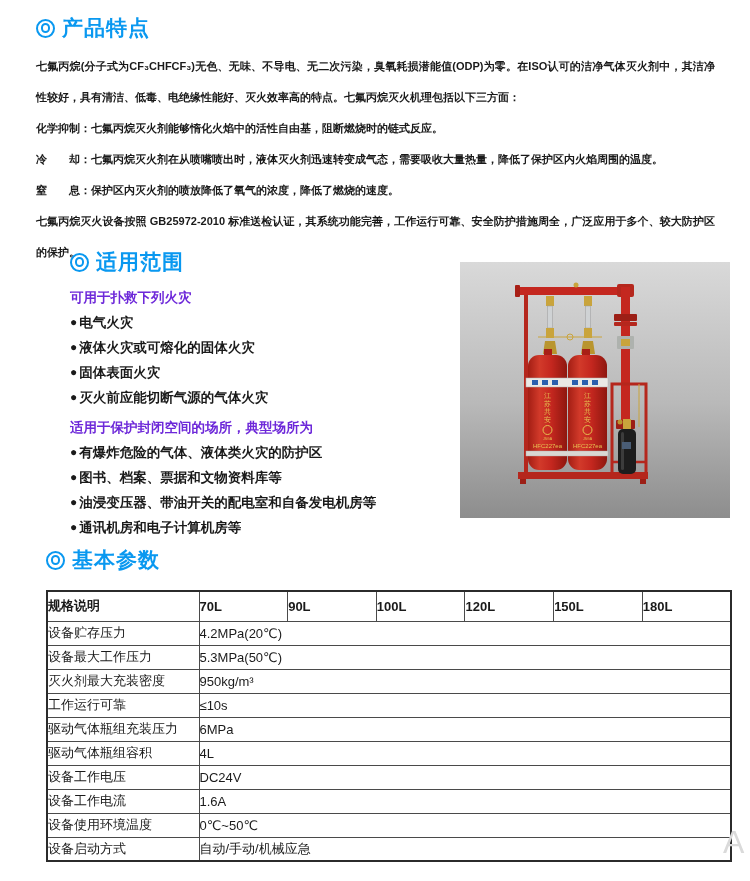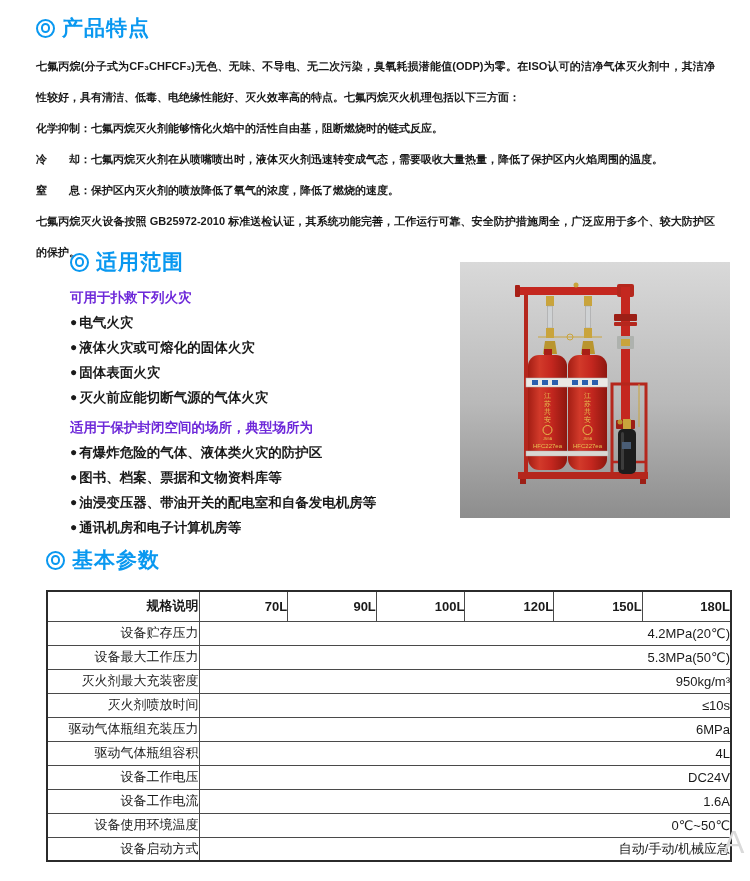--- a/index.html
+++ b/index.html
@@ -26,21 +26,21 @@
     font-weight:600; color:#1a1a1a; }
   .bullet { font-size:12px; margin-right:2px; color:#1a1a1a; }
   .intro2 { margin-top:5px; }
 
   #photo { position:absolute; top:262px; left:460px; width:270px; height:256px; }
   #photo svg { display:block; }
 
   #params { position:absolute; top:546px; left:46px; width:686px; }
   #params table { border-collapse:collapse; width:686px; table-layout:fixed;
     margin-top:16px; border:2px solid #2b2b2b; }
-  #params th, #params td { border:1px solid #4a4a4a; text-align:right;
+  #params th, #params td { border:1px solid #4a4a4a; text-align:left;
     vertical-align:middle; color:#1a1a1a; overflow:hidden; }
   #params thead th { height:30px; font-size:13px; font-weight:700; }
   #params tbody td { height:24px; font-size:13px; }
   #params td.rowlabel { font-weight:400; }
   #params td.rowvalue { font-weight:400; }
   col.c-label { width:152px; }
 
   #watermark { position:absolute; top:824px; left:723px; font-size:32px;
     color:#dadada; font-weight:400; }
 </style>
@@ -243,21 +243,21 @@
         </tr>
         <tr>
           <td class="rowlabel">设备最大工作压力</td>
           <td class="rowvalue" colspan="6">5.3MPa(50℃)</td>
         </tr>
         <tr>
           <td class="rowlabel">灭火剂最大充装密度</td>
           <td class="rowvalue" colspan="6">950kg/m³</td>
         </tr>
         <tr>
-          <td class="rowlabel">灭火剂喷放时间</td>
+          <td class="rowlabel">工作运行可靠</td>
           <td class="rowvalue" colspan="6">≤10s</td>
         </tr>
         <tr>
           <td class="rowlabel">驱动气体瓶组充装压力</td>
           <td class="rowvalue" colspan="6">6MPa</td>
         </tr>
         <tr>
           <td class="rowlabel">驱动气体瓶组容积</td>
           <td class="rowvalue" colspan="6">4L</td>
         </tr>

